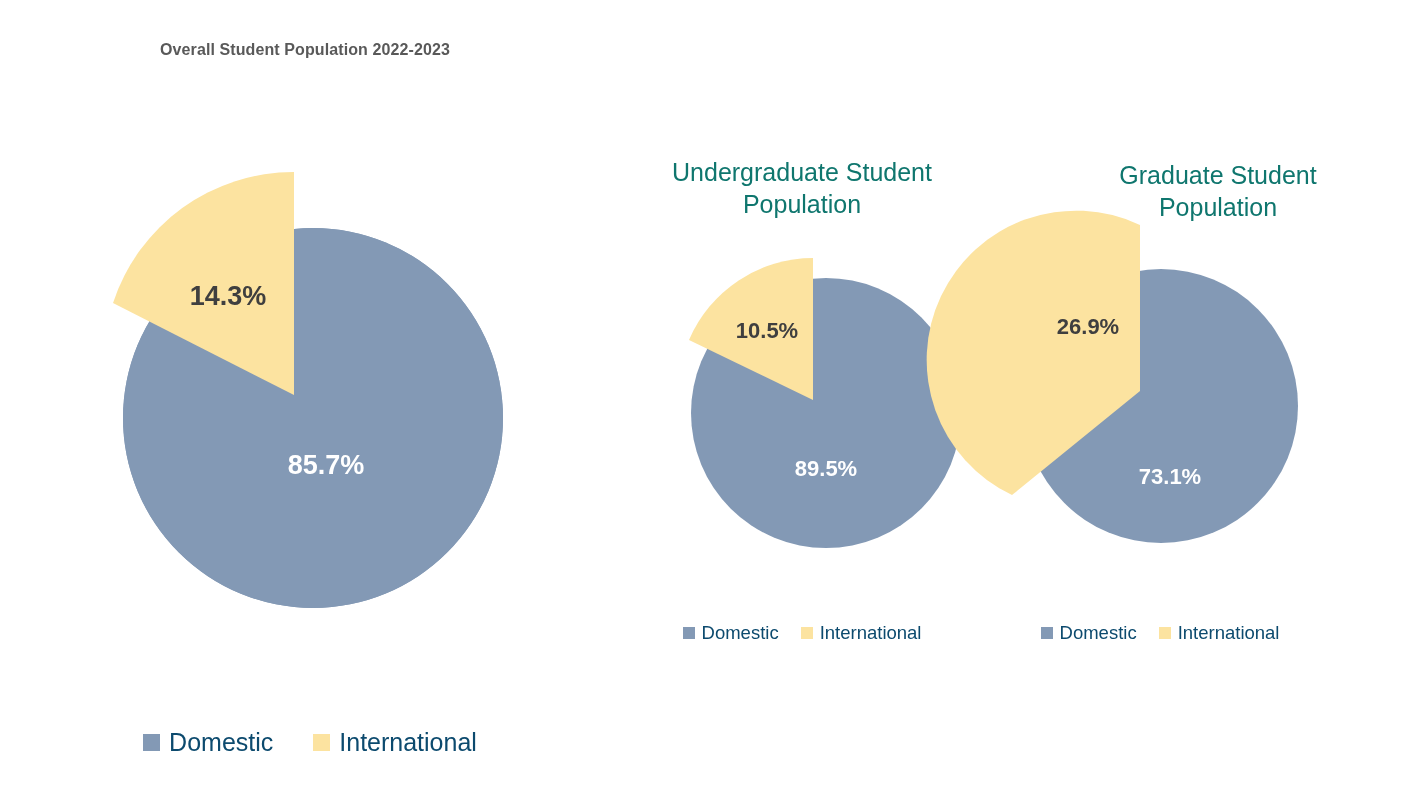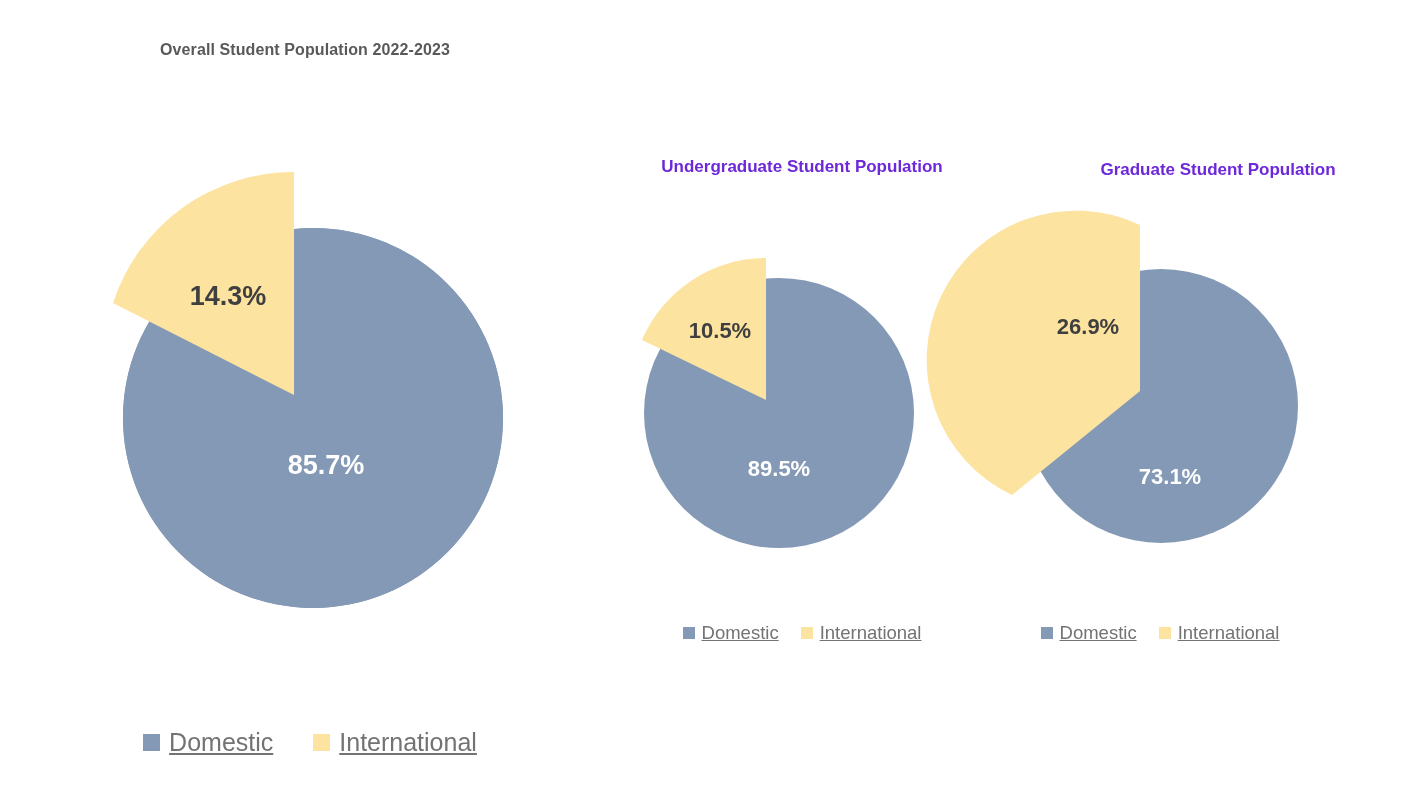--- a/index.html
+++ b/index.html
@@ -32,23 +32,23 @@
   .chart-title.main {
     left: 80px;
     top: 40px;
     width: 450px;
     font-size: 16px;
     font-weight: bold;
     color: #595959;
     letter-spacing: 0.1px;
   }
   .chart-title.small {
-    font-size: 17px;
-    font-weight: bold;
-    color: #6d28d9;
+    font-size: 25px;
+    font-weight: normal;
+    color: #0f766e;
   }
   .chart-title.undergrad {
     left: 652px;
     top: 156px;
     width: 300px;
   }
   .chart-title.grad {
     left: 1068px;
     top: 159px;
     width: 300px;
@@ -80,23 +80,22 @@
   .legend-item {
     display: flex;
     align-items: center;
     white-space: nowrap;
   }
   .legend-swatch {
     display: inline-block;
     flex: 0 0 auto;
   }
   .legend-text {
-    color: #737373;
+    color: #0c4a6e;
     line-height: 1;
-    text-decoration: underline;
   }
 
   
   .legend.main {
     left: 60px;
     top: 730px;
     width: 500px;
     gap: 40px;
   }
   .legend.main .legend-swatch {
@@ -154,21 +153,21 @@
       <span class="legend-swatch" style="background:#FCE3A0;"></span>
       <span class="legend-text">International</span>
     </span>
   </div>
 </div>
 
 <div class="chart-block">
 
   <div class="chart-title small undergrad">Undergraduate Student Population</div>
 
-  <div class="pie-wrap" style="left:626px; top:240px; width:310px; height:330px;">
+  <div class="pie-wrap" style="left:673px; top:240px; width:310px; height:330px;">
     <svg width="310" height="330" viewBox="0 0 310 330" role="img">
       <g>
         <circle cx="153" cy="173" r="135" fill="#8399B5"></circle>
 
         <path d="M 140 160 L 140 18 A 135 135 0 0 0 16 100 Z" fill="#FCE3A0"></path>
       </g>
       <text class="slice-label" x="94" y="92" font-size="22" fill="#3F3F3F">10.5%</text>
       <text class="slice-label" x="153" y="230" font-size="22" fill="#FFFFFF">89.5%</text>
     </svg>
   </div>

